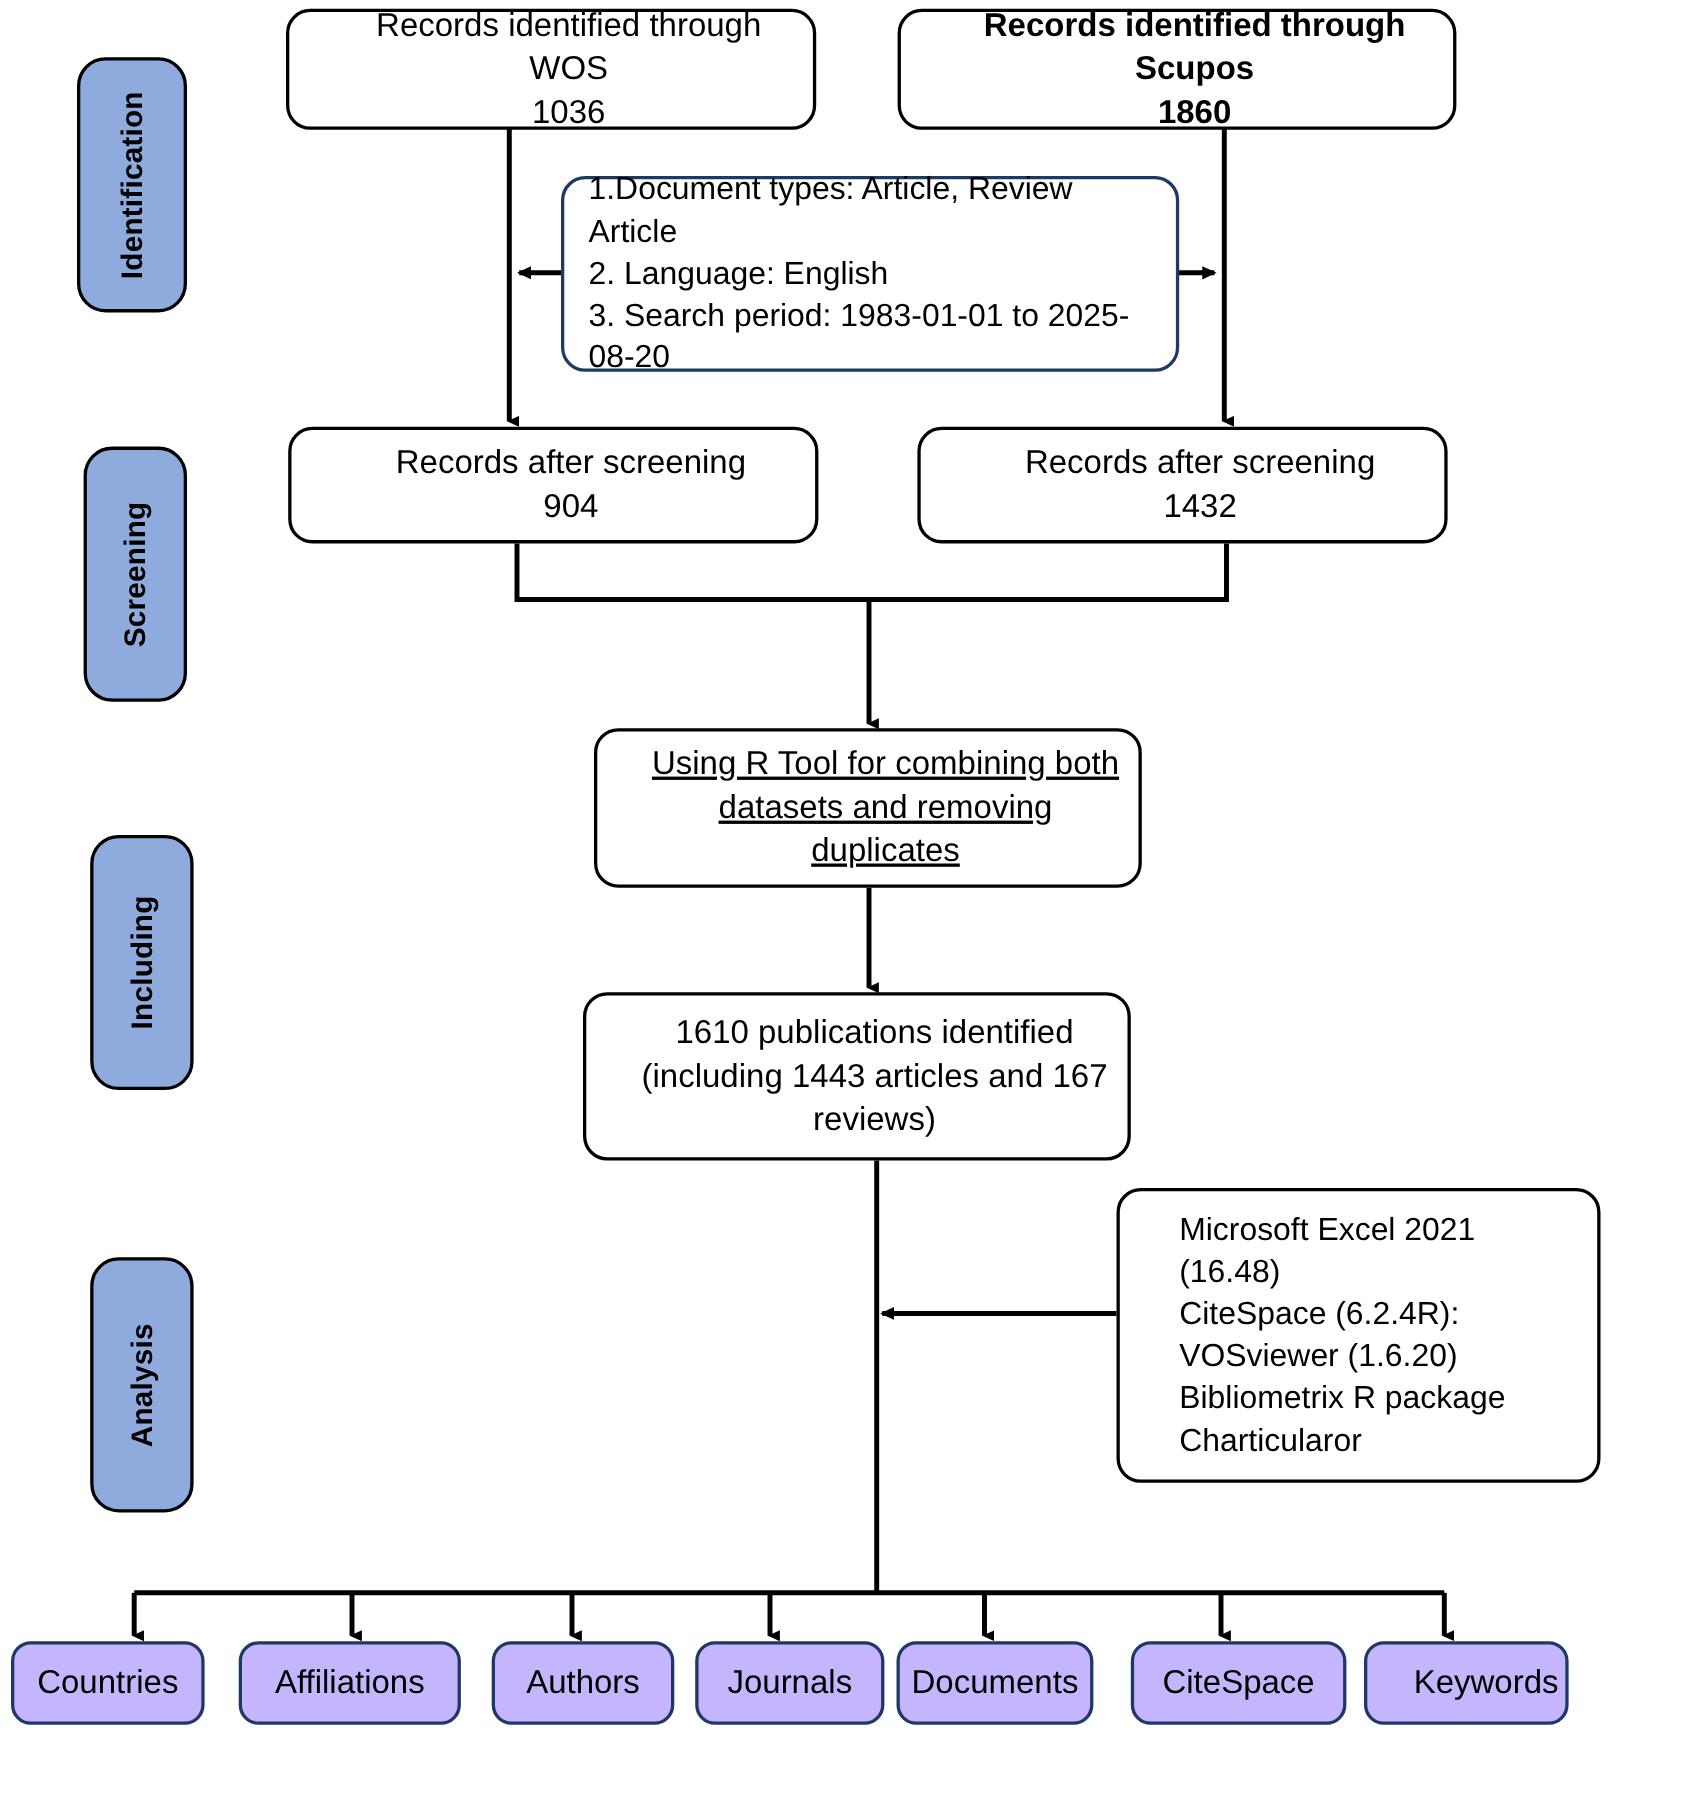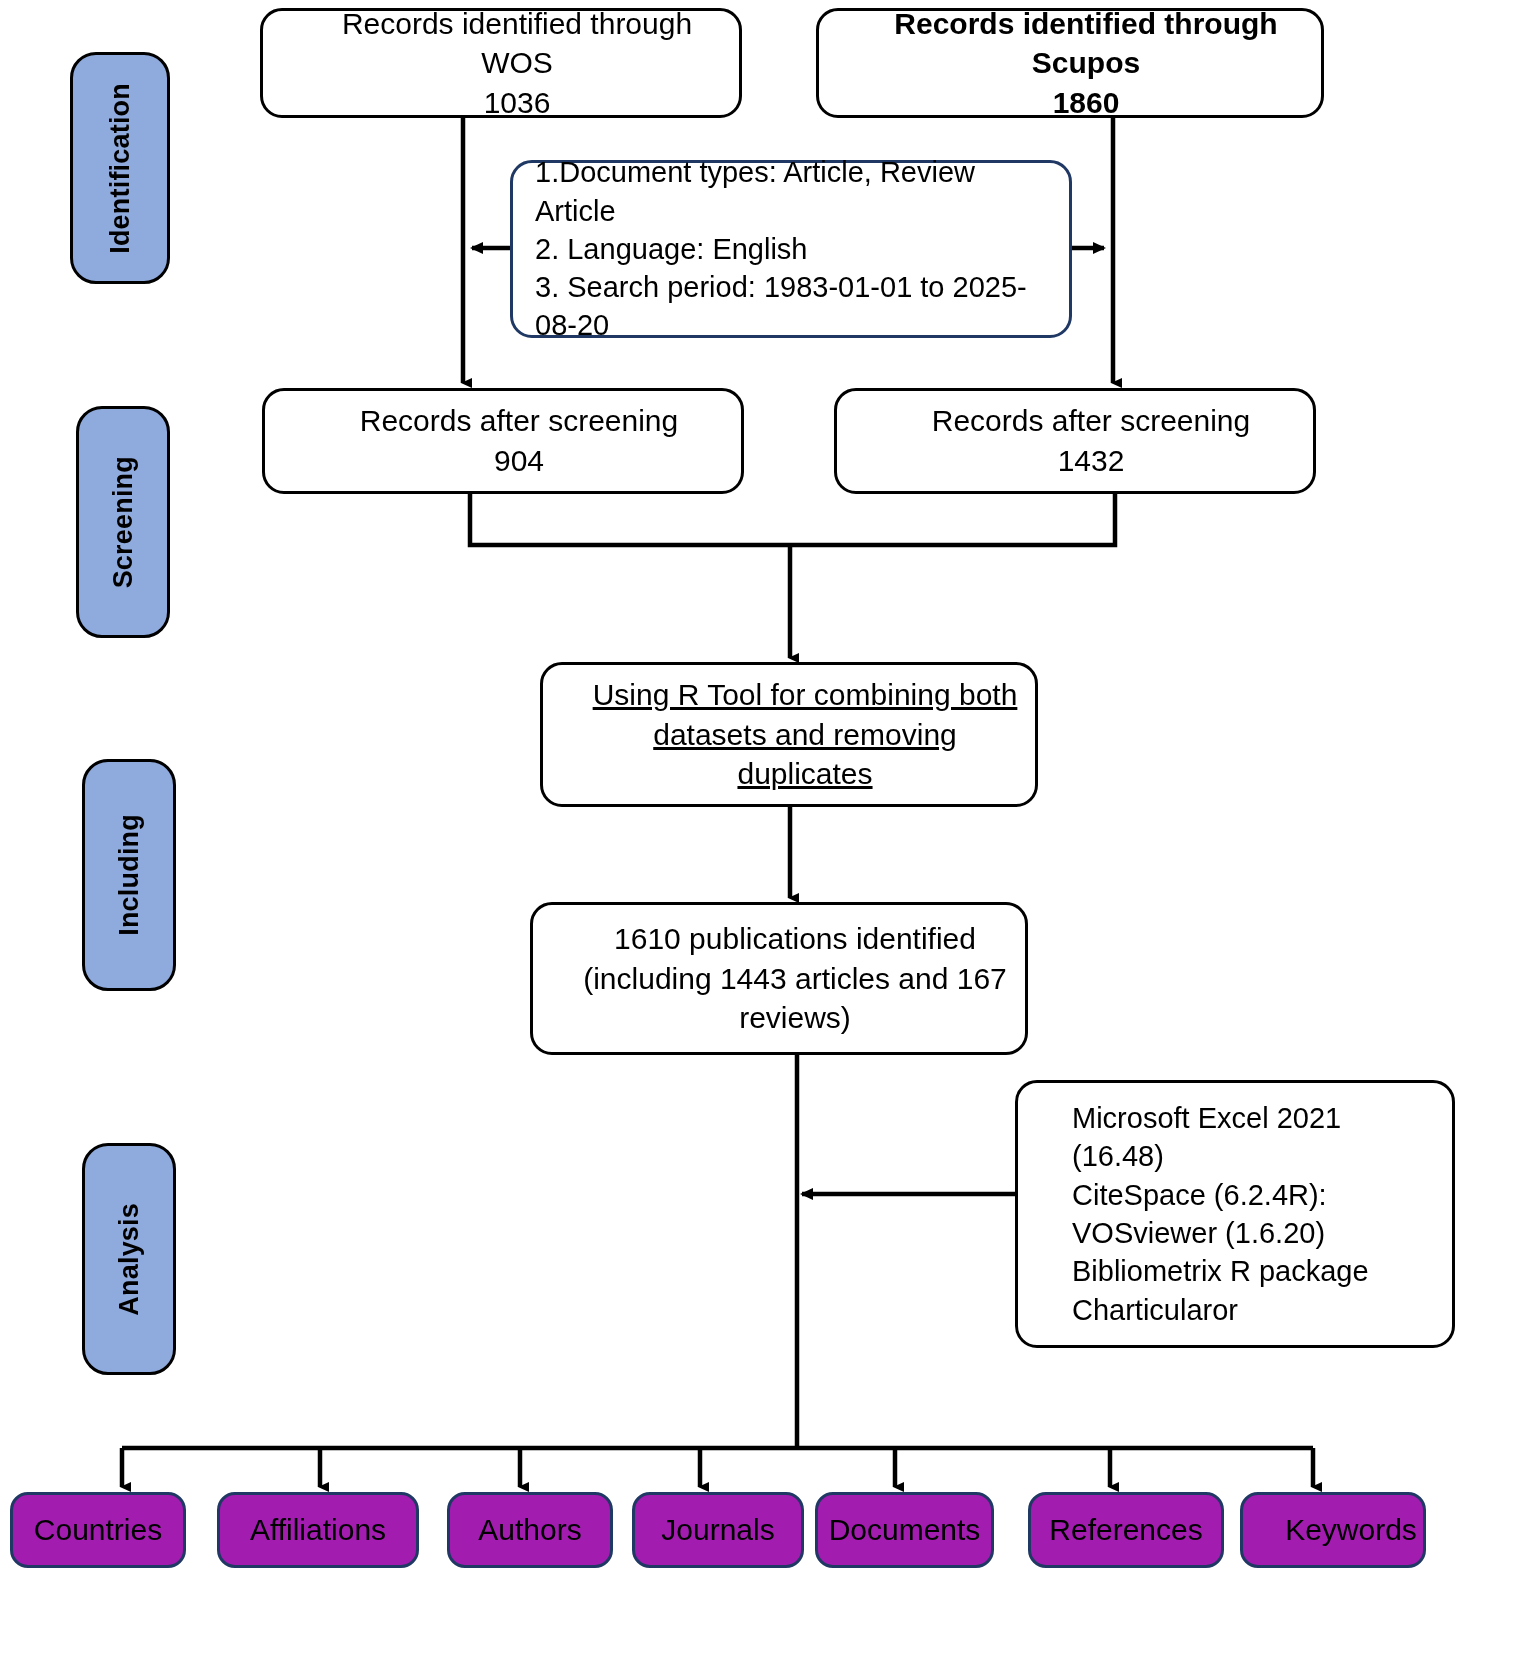--- a/index.html
+++ b/index.html
@@ -73,21 +73,21 @@
   .node.f29 .txt { font-size: 29px; }
   .node.left .txt {
     text-align: left;
     width: 100%;
     padding: 0 22px;
   }
   
   .chip {
     position: absolute;
     box-sizing: border-box;
-    background: #a21caf;
+    background: #c4b5fd;
     border: 3px solid #1F3864;
     border-radius: 18px;
     display: flex;
     align-items: center;
     justify-content: center;
     font-size: 30px;
     color: #000000;
   }
 </style>
 </head>
@@ -211,20 +211,20 @@
 
   <div class="chip" style="left:632px; top:1492px; width:172px; height:76px;">
     <span>Journals</span>
   </div>
 
   <div class="chip" style="left:815px; top:1492px; width:179px; height:76px;">
     <span>Documents</span>
   </div>
 
   <div class="chip" style="left:1028px; top:1492px; width:196px; height:76px;">
-    <span>References</span>
+    <span>CiteSpace</span>
   </div>
 
   <div class="chip" style="left:1240px; top:1492px; width:186px; height:76px;padding-left:36px;">
     <span>Keywords</span>
   </div>
 
 </div>
 
 </body></html>

